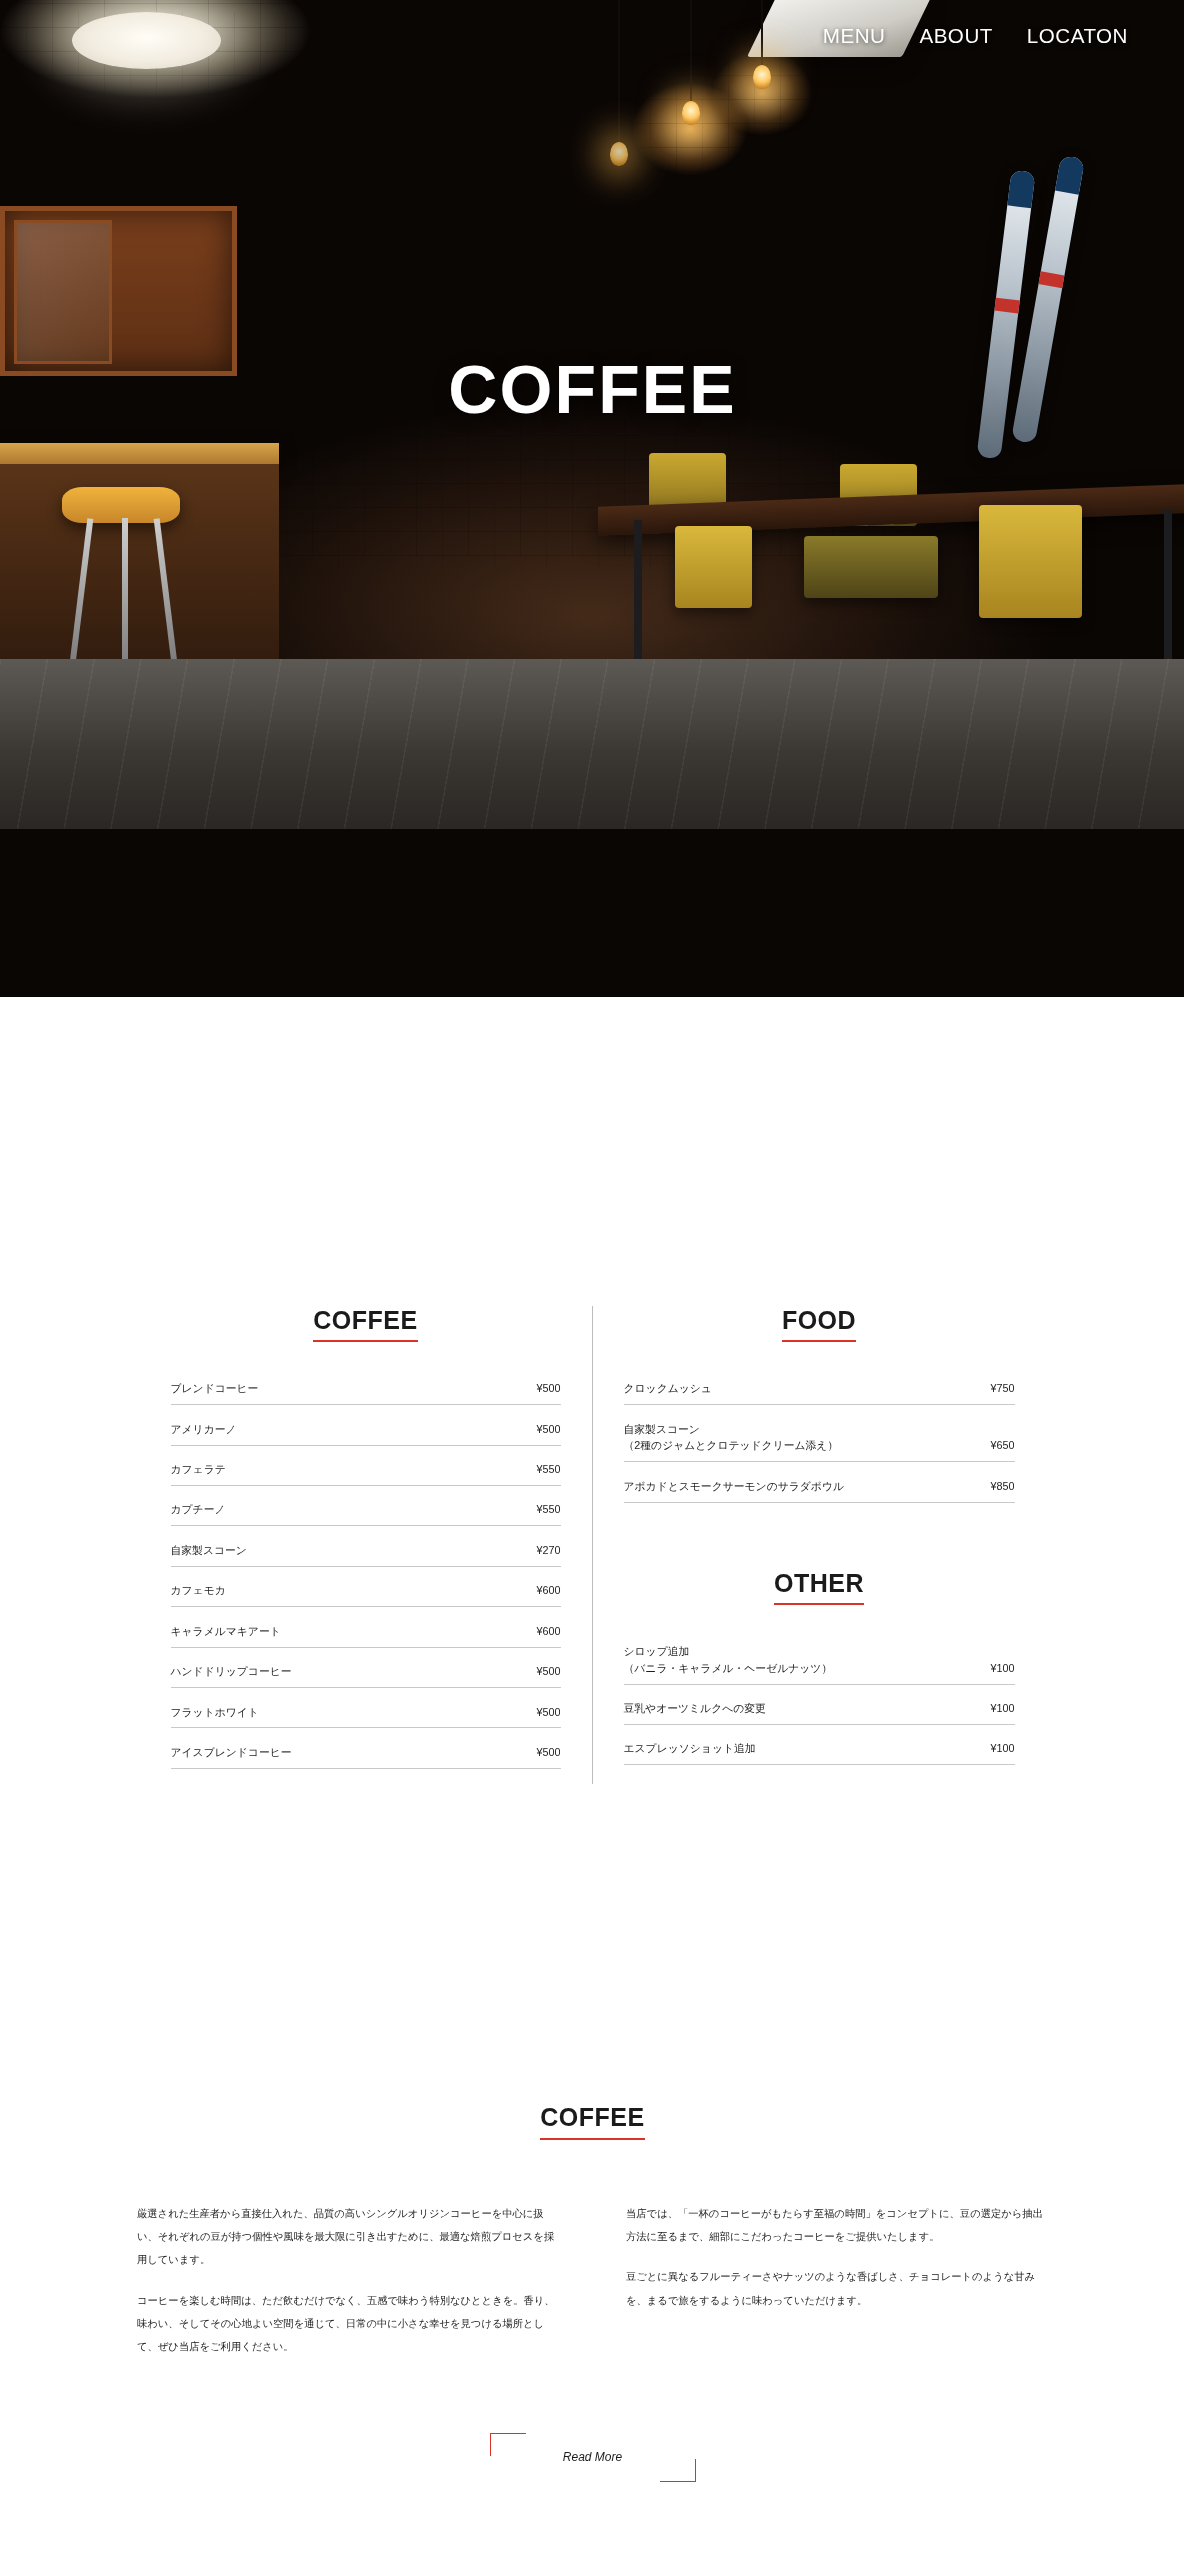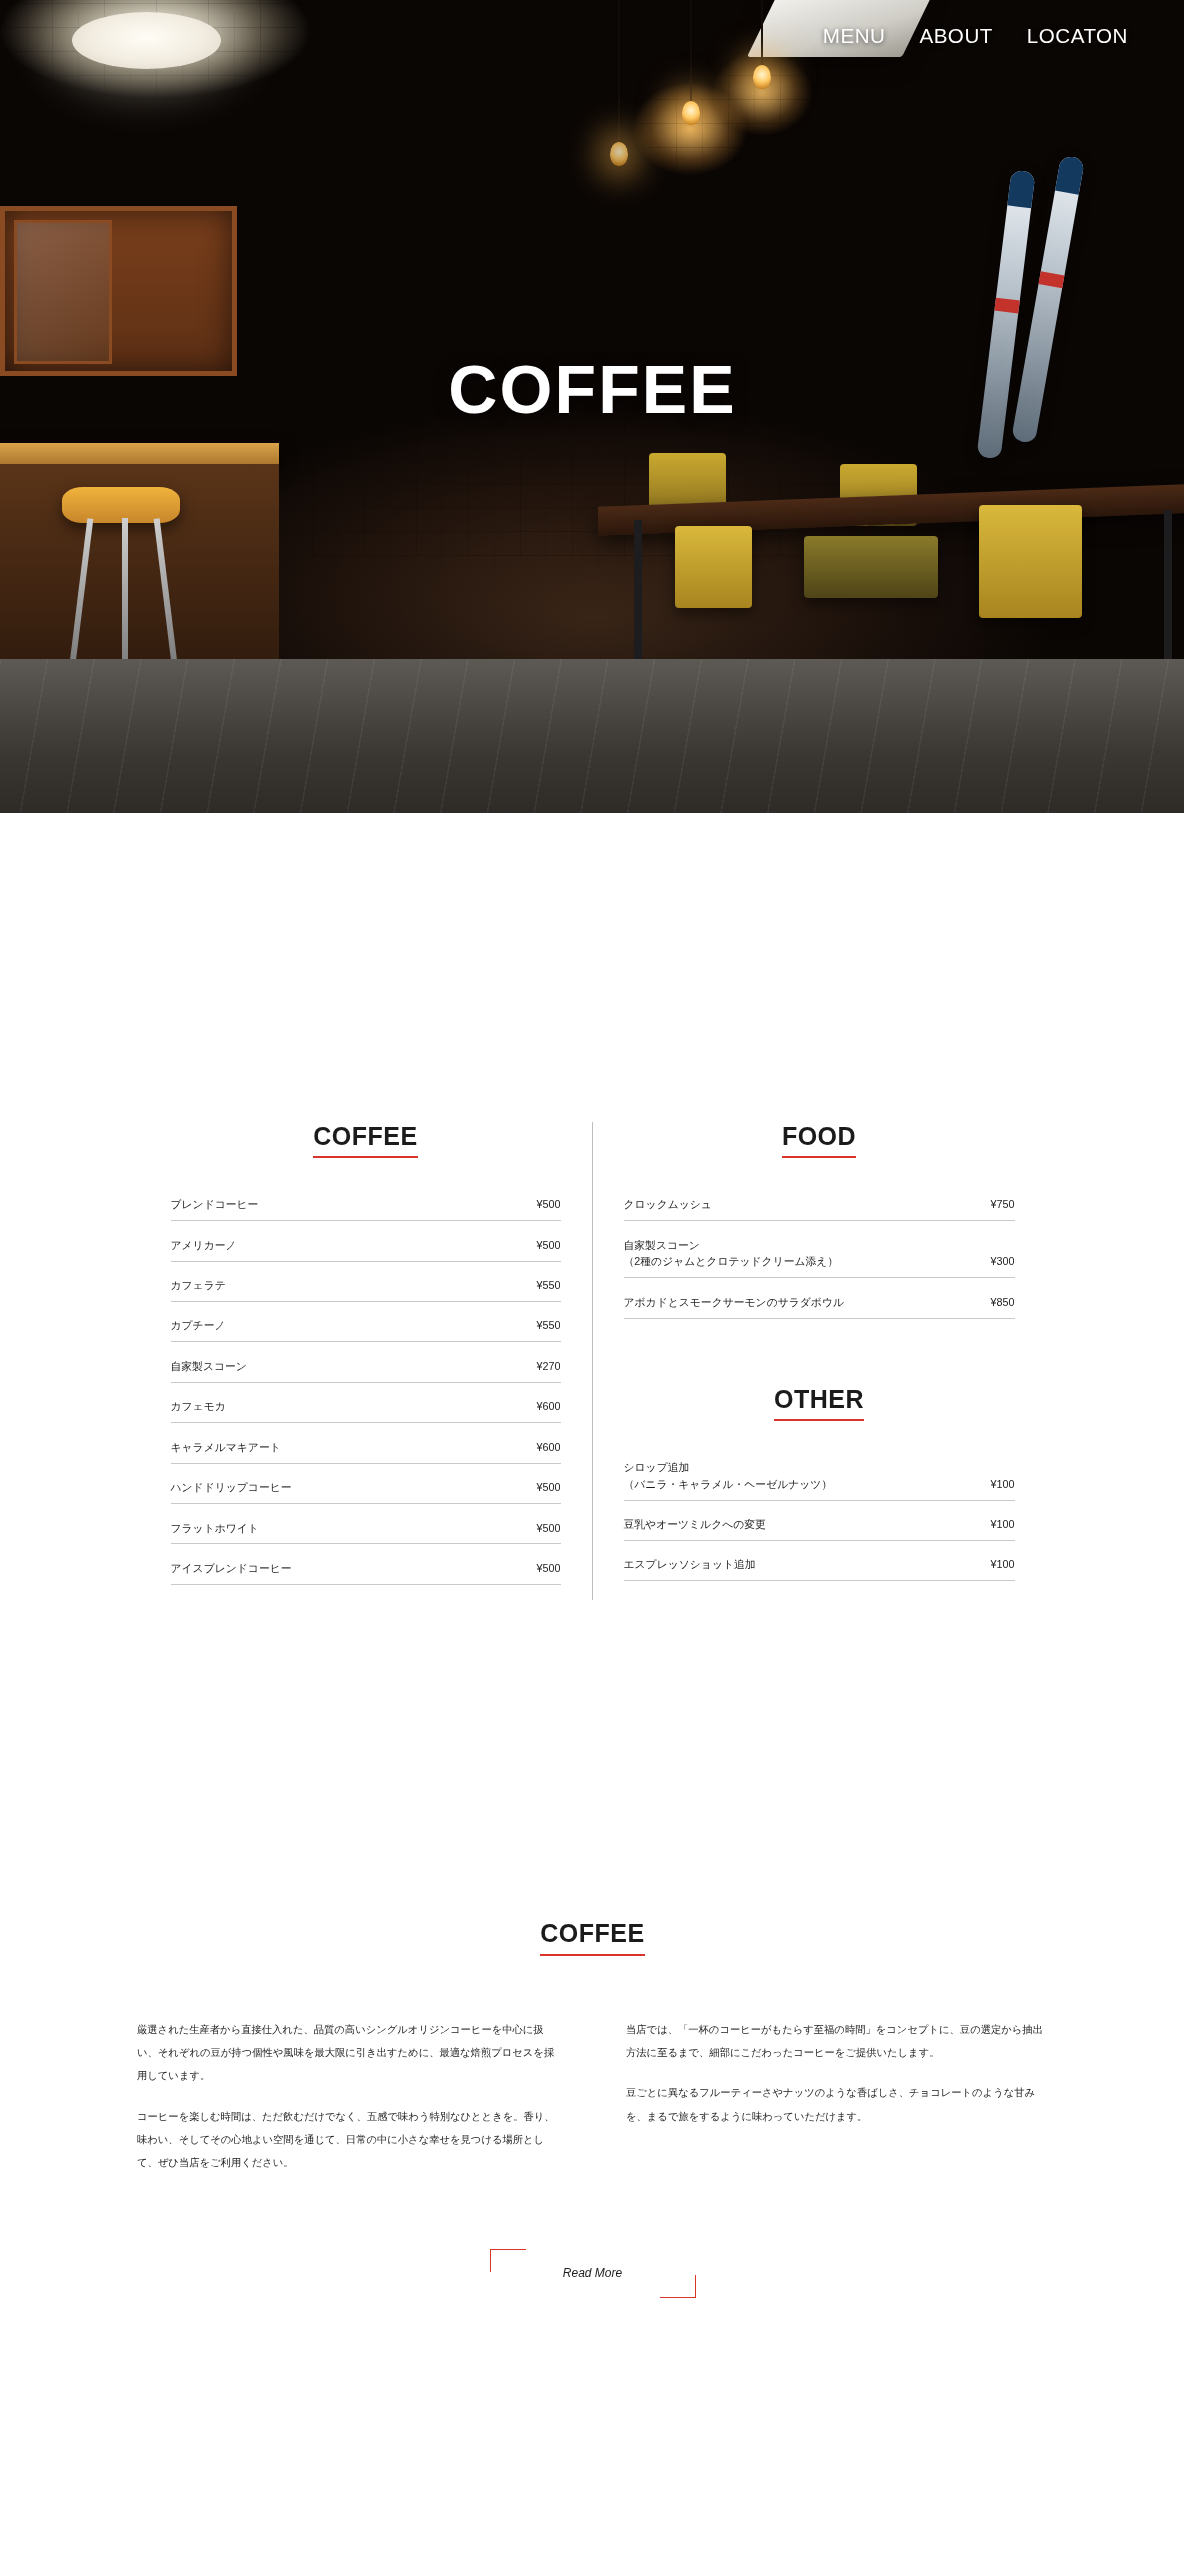--- a/index.html
+++ b/index.html
@@ -8,21 +8,21 @@
     background: #ffffff;
     font-family: "Liberation Sans", sans-serif;
     color: #222;
   }
   body { width: 1185px; min-height: 3639px; position: relative; overflow-x: hidden; }
 
   
   .hero {
     position: relative;
     width: 1185px;
-    height: 813px;
+    height: 997px;
     overflow: hidden;
     background: #0c4a6e;
   }
   .hero-photo {
     position: absolute;
     inset: 0;
     background:
       
       radial-gradient(ellipse 216px 93px at 155px 31px, rgba(255,250,235,0.95) 0%, rgba(255,240,200,0.35) 45%, rgba(0,0,0,0) 72%),
       radial-gradient(ellipse 77px 62px at 690px 129px, rgba(255,200,110,0.85) 0%, rgba(255,170,70,0.25) 50%, rgba(0,0,0,0) 75%),
@@ -343,21 +343,21 @@
       <span class="sec-title">FOOD</span>
     </div>
     <ul class="menu-list">
       <li class="menu-item">
         <span class="nm">クロックムッシュ</span>
         <span class="pr">¥750</span>
       </li>
       <li class="menu-item">
         <span class="nm">自家製スコーン
 （2種のジャムとクロテッドクリーム添え）</span>
-        <span class="pr">¥300</span>
+        <span class="pr">¥650</span>
       </li>
       <li class="menu-item">
         <span class="nm">アボカドとスモークサーモンのサラダボウル</span>
         <span class="pr">¥850</span>
       </li>
     </ul>
 
     <div class="menu-col-head menu-sub-head">
       <span class="sec-title">OTHER</span>
     </div>

